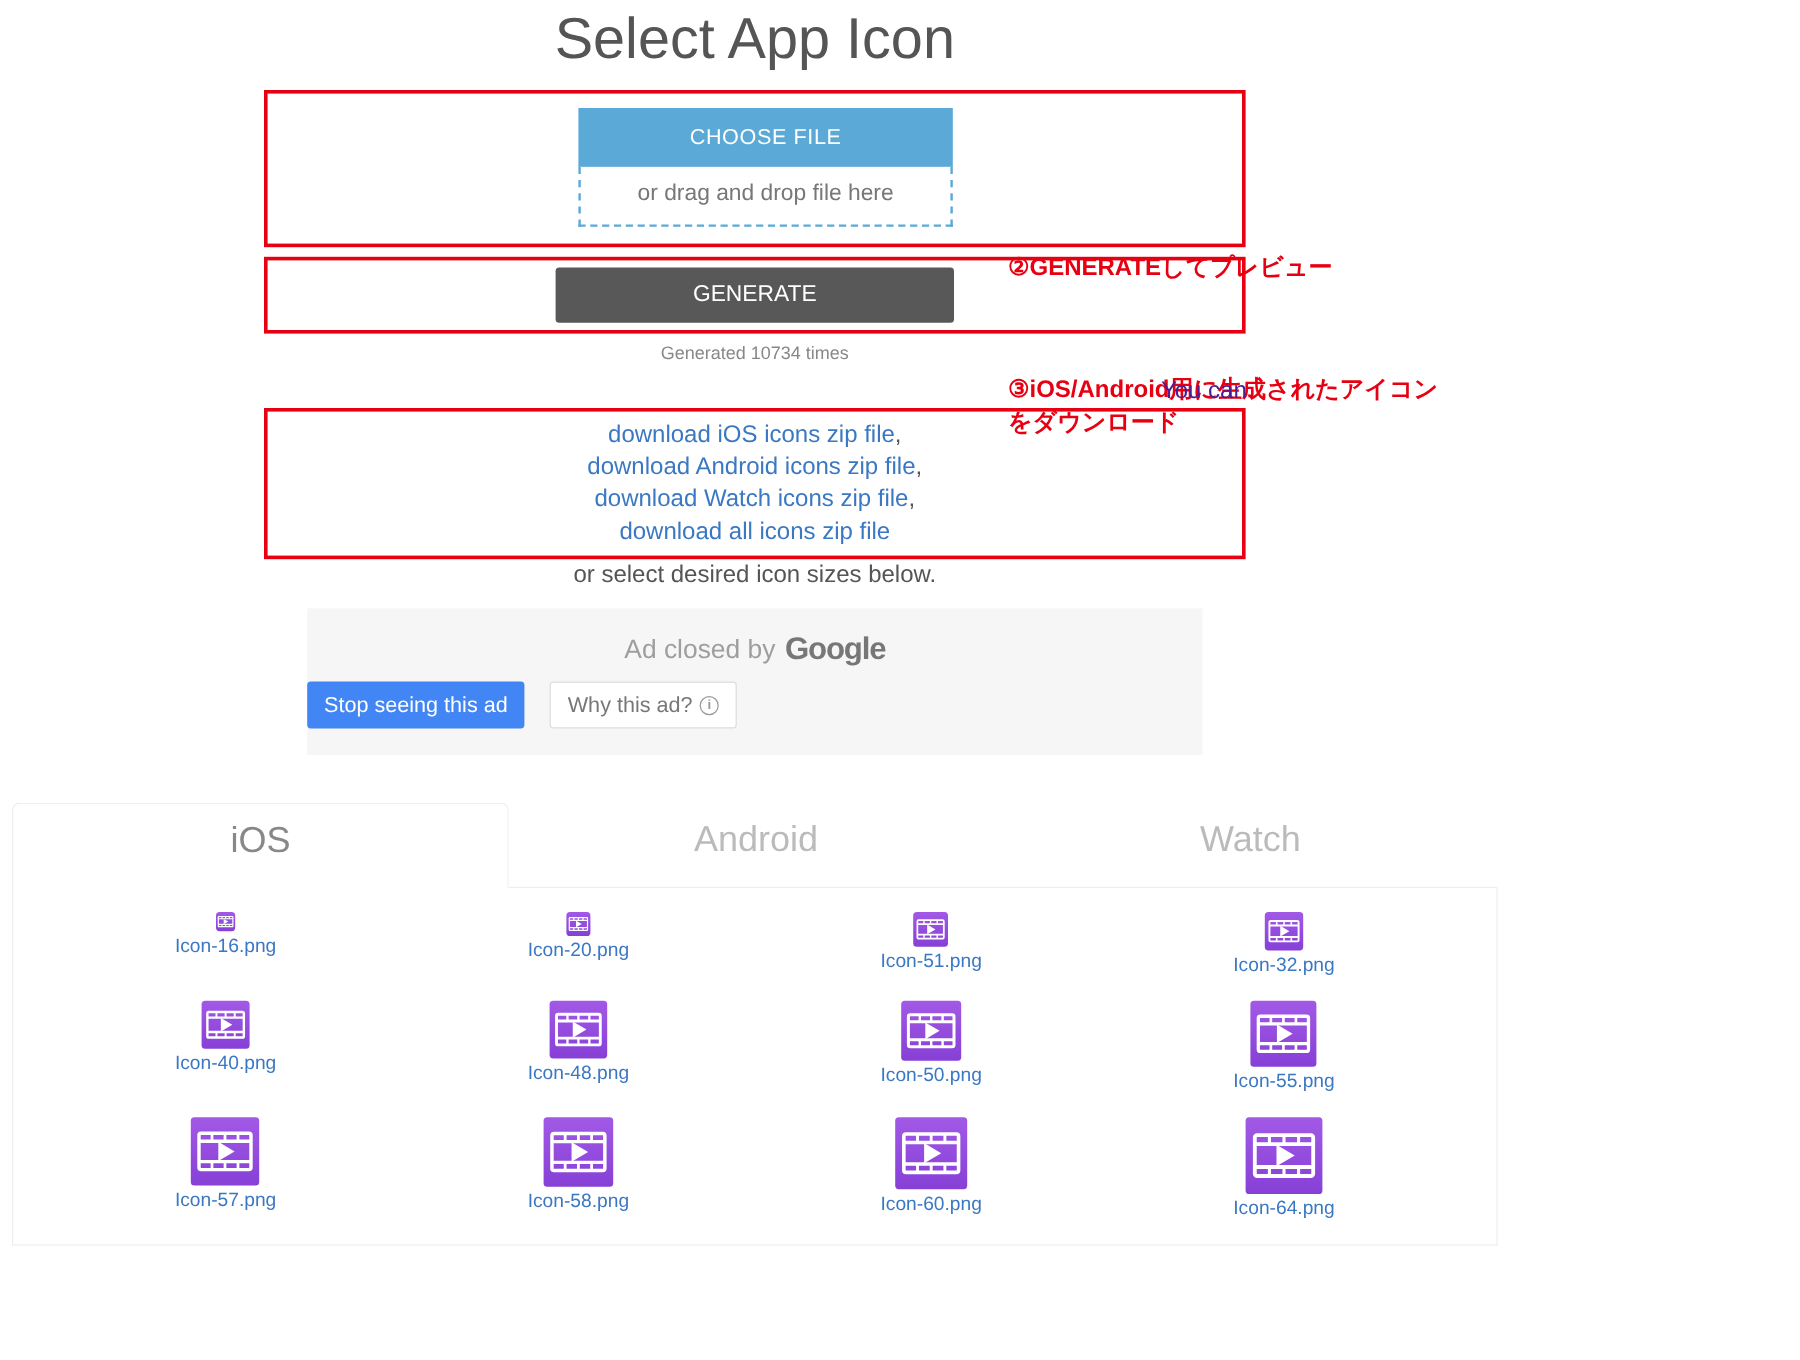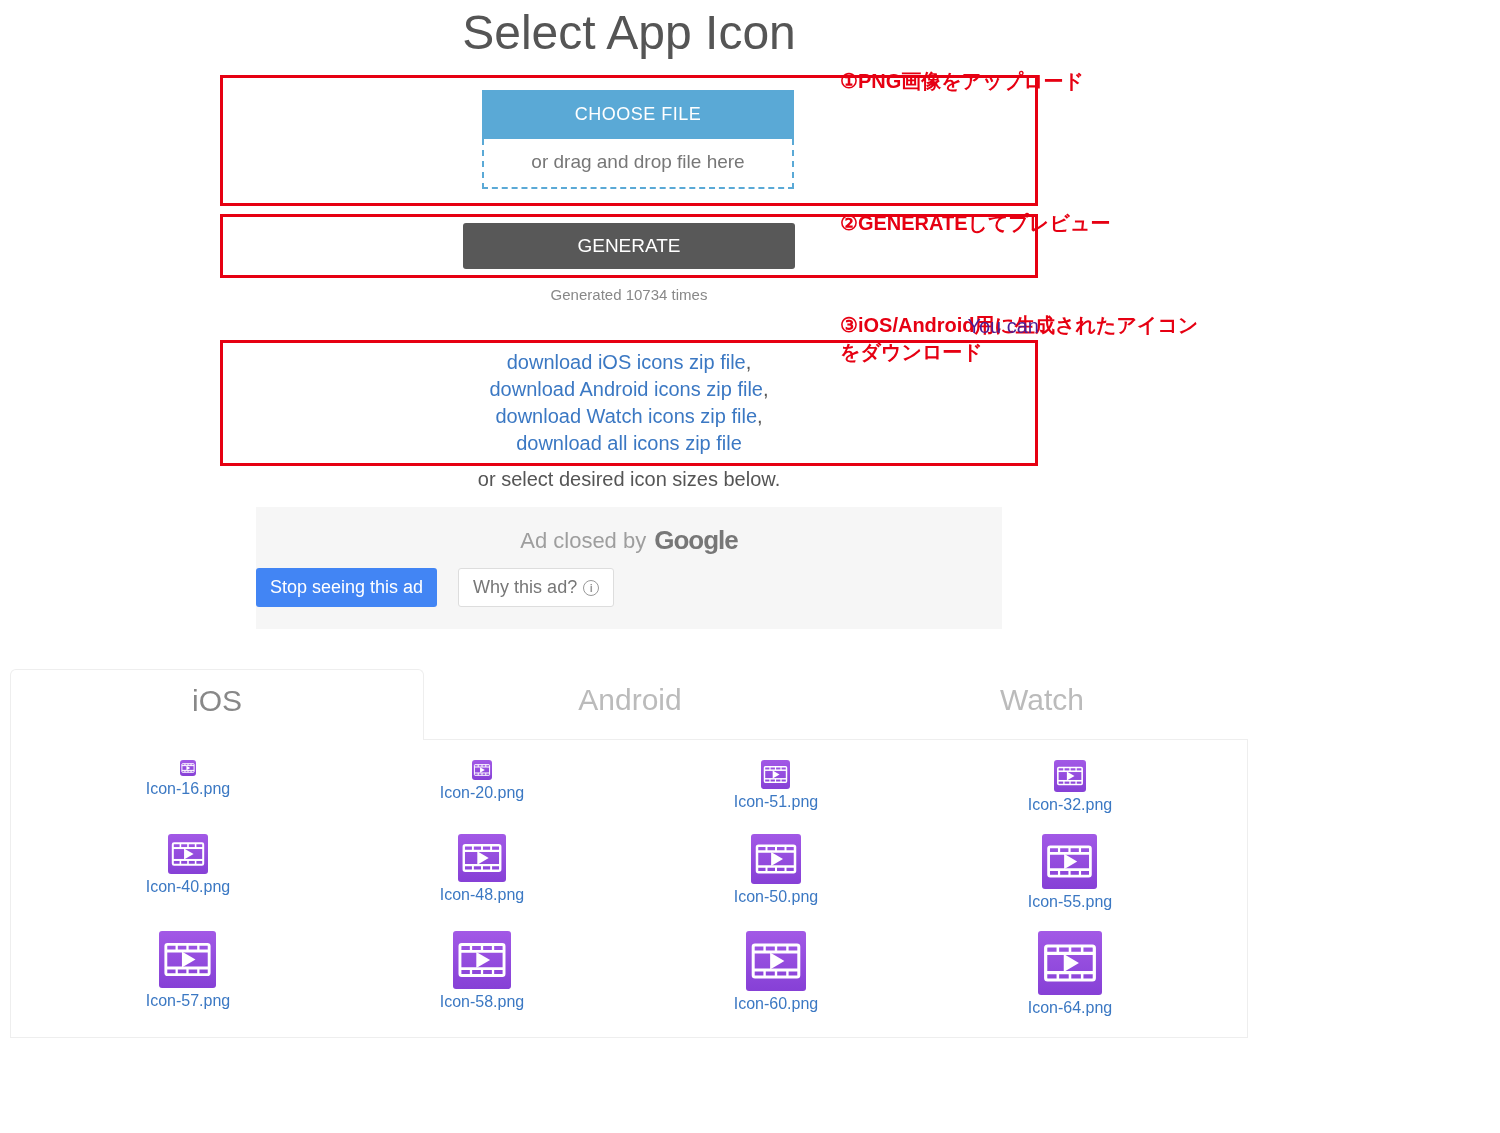--- a/index.html
+++ b/index.html
@@ -254,21 +254,20 @@
   .s64 { width:64px; height:64px; }
 
 </style>
 </head>
 <body>
 
 <div class="page-wrap">
 
   <h1 class="title">Select App Icon</h1>
 
-  <div class="annotation anno1">①PNG画像をアップロード</div>
   <div class="annotation anno2">②GENERATEしてプレビュー</div>
   <div class="annotation anno3">③iOS/Android用に生成されたアイコンをダウンロード</div>
 
   <div class="center-col">
     <div class="upload-box">
       <button class="choose-file-btn">CHOOSE FILE</button>
       <div class="drop-area">or drag and drop file here</div>
     </div>
 
     <div class="generate-wrap">

